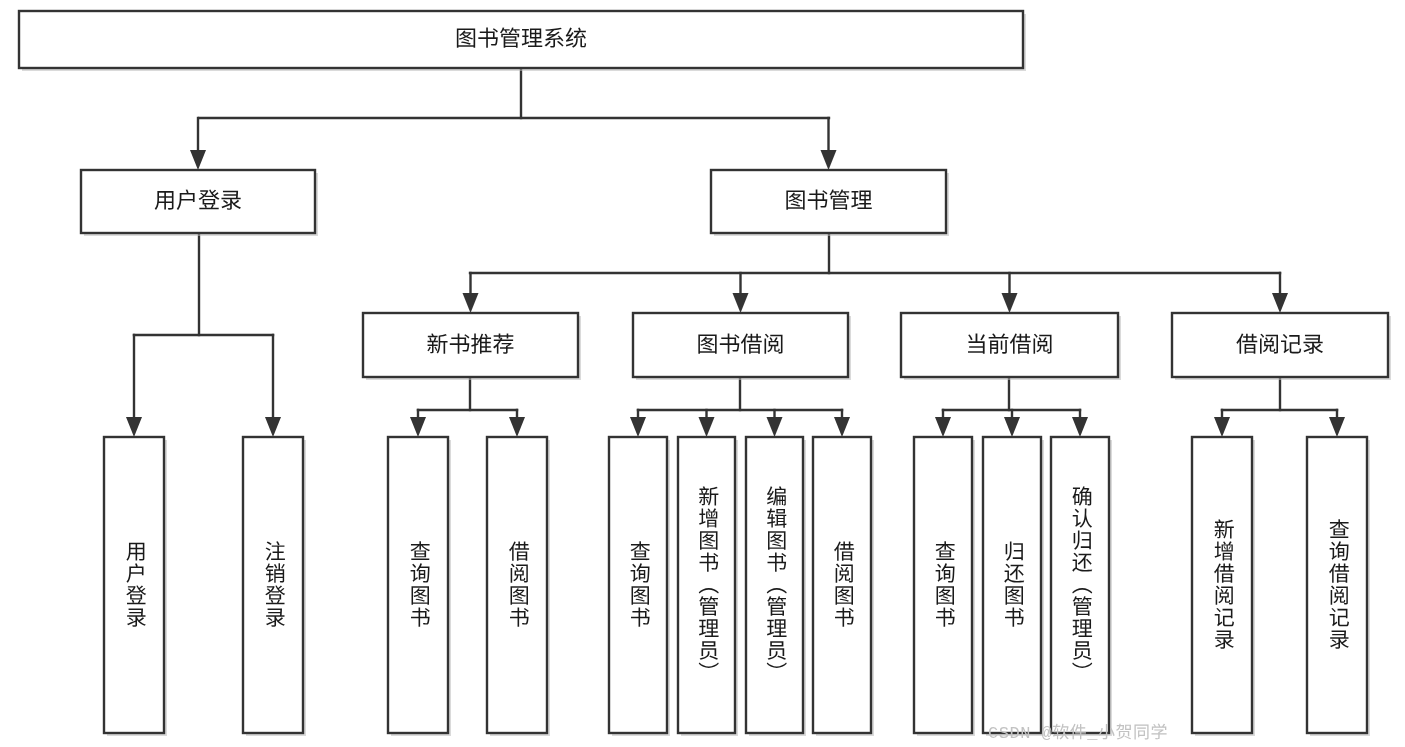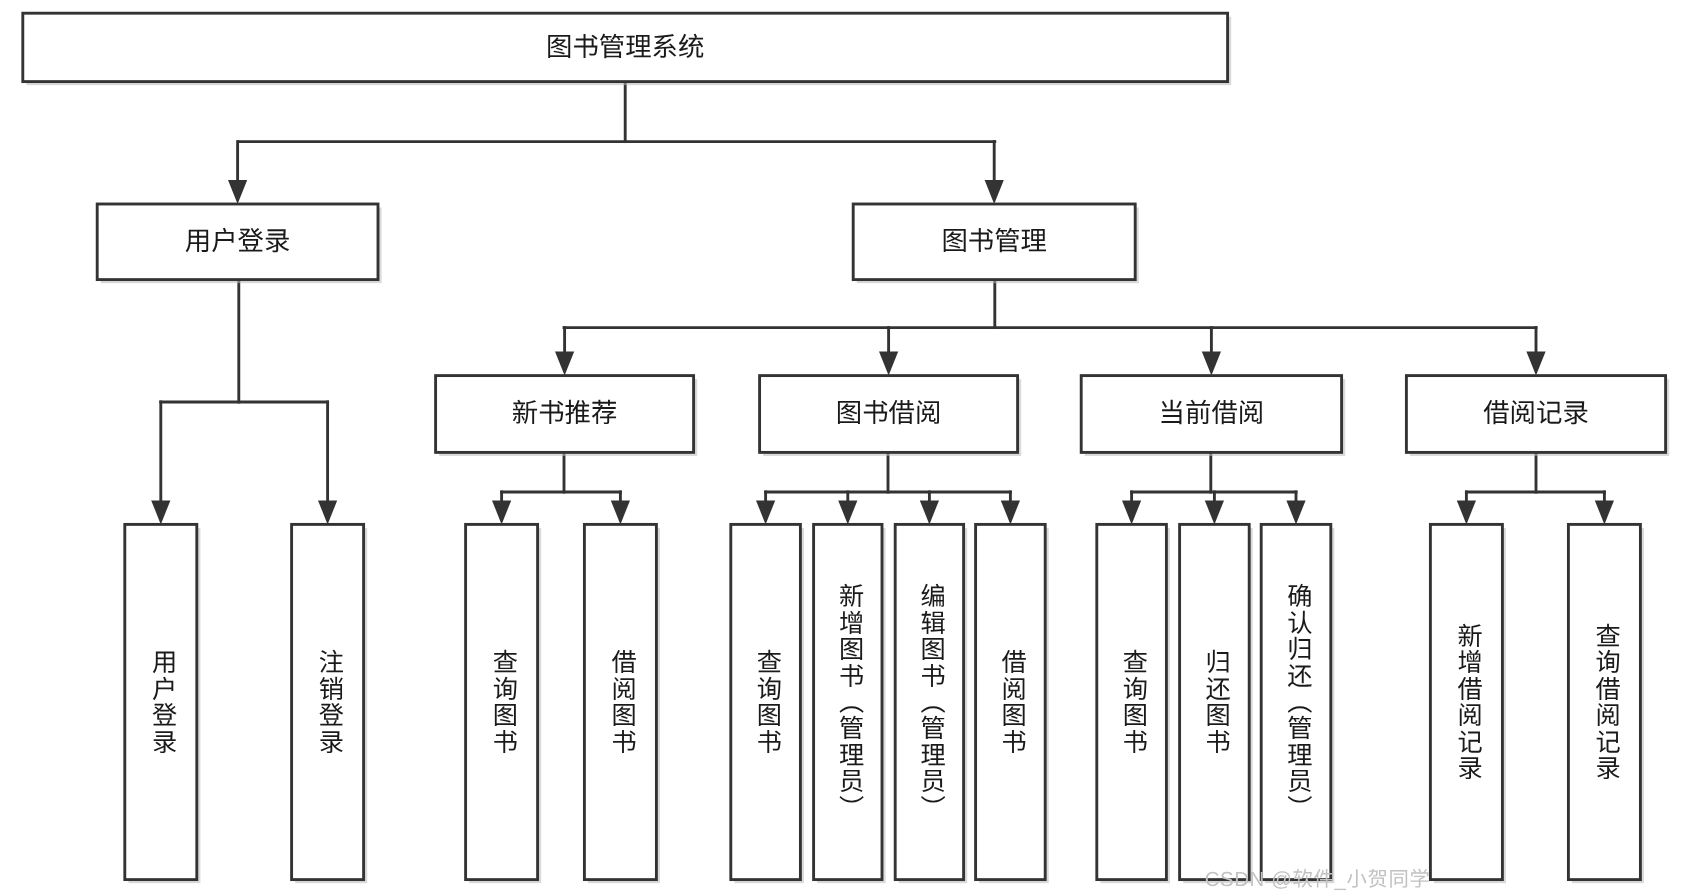--- a/index.html
+++ b/index.html
@@ -63,25 +63,25 @@
     font-size: 21px;
     line-height: 1.06;
     color: #1a1a1a;
     letter-spacing: 1px;
     white-space: nowrap;
     pointer-events: none;
     font-family: "Liberation Sans", "DejaVu Sans", sans-serif;
   }
   .watermark {
     position: absolute;
-    right: 4px;
+    right: 28px;
     bottom: 4px;
     font-size: 17px;
     color: #c2c2c2;
-    font-family: Liberation Sans, sans-serif;
+    font-family: Liberation Mono, monospace;
     white-space: nowrap;
     letter-spacing: 0.5px;
   }
 </style>
 </head>
 <body>
 
 <div id="diagram-root">
 
   <svg class="diagram-canvas" id="diagram-canvas" viewBox="0 0 1405 747" xmlns="http://www.w3.org/2000/svg">

